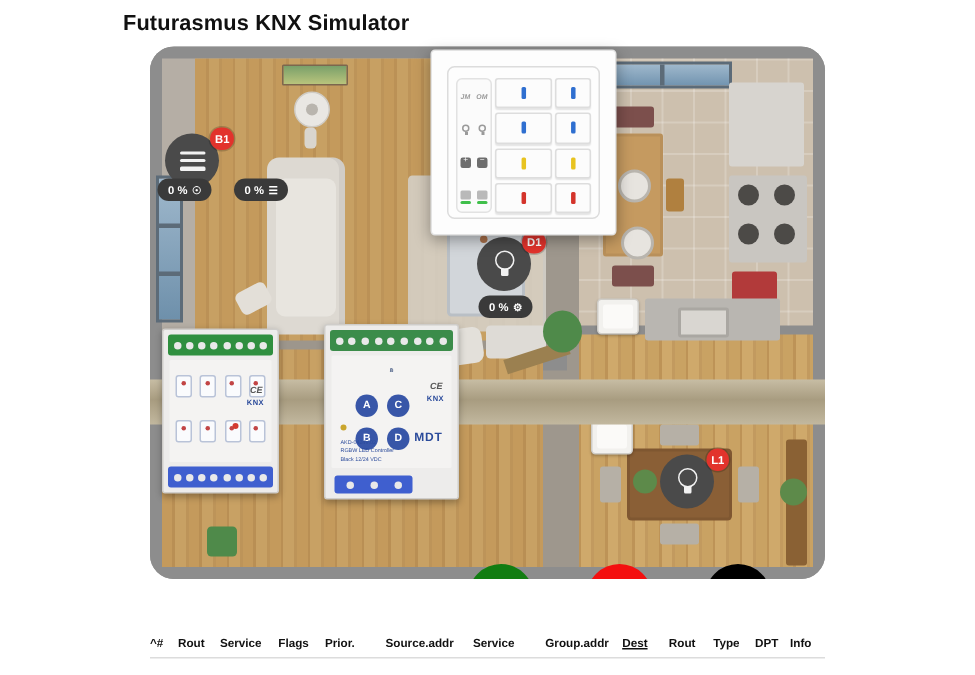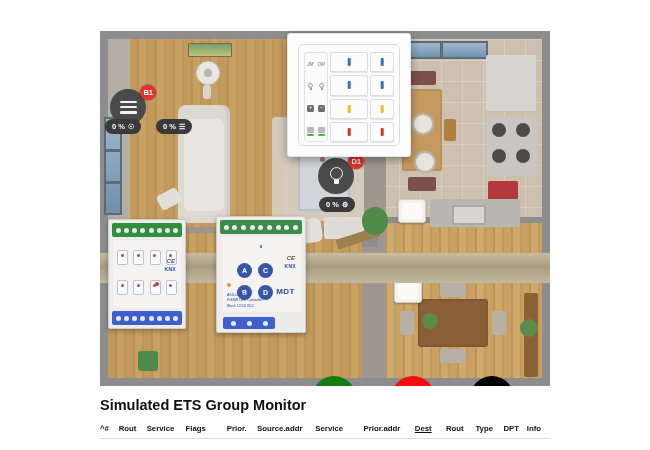--- a/index.html
+++ b/index.html
@@ -10,21 +10,21 @@
   .page{position:relative;width:650px;height:450px;}
 
   .app-title{
     position:absolute;left:82px;top:8px;
     font-size:14.5px;font-weight:bold;letter-spacing:.1px;color:#111;
   }
 
   
   .floorplan{
     position:absolute;left:100px;top:31px;width:450px;height:355px;
-    background:#8d8d8d;overflow:hidden;
+    background:#8d8d8d;overflow:hidden;border-radius:16px;
   }
   .walls{position:absolute;inset:0;background:#8d8d8d;}
   
   .room{position:absolute;}
   .living{left:8px;top:8px;width:262px;height:192px;background:#b5aea5;}
   .livingfloor{left:30px;top:8px;width:240px;height:192px;
     background:repeating-linear-gradient(90deg,#c49a5c 0 7px,#bb9156 7px 9px,#c7a063 9px 16px,#bd9459 16px 18px);}
   .hall{left:8px;top:200px;width:262px;height:147px;background:#b6b0a7;}
   .hallfloor{left:8px;top:200px;width:262px;height:147px;
     background:repeating-linear-gradient(90deg,#c49a5c 0 7px,#b98f54 7px 9px,#c8a164 9px 16px,#bd9459 16px 18px);}
@@ -187,29 +187,30 @@
   .abtn{width:44px;height:44px;border-radius:50%;display:flex;align-items:center;justify-content:center;
     color:#fff;font-size:9.5px;font-weight:bold;letter-spacing:.4px;cursor:pointer;border:none;
     font-family:"Liberation Sans",sans-serif;}
 
   
   .monitor-title{position:absolute;left:100px;top:397px;font-size:14.5px;font-weight:bold;color:#111;}
   .monitor-table{position:absolute;left:100px;top:424px;width:450px;}
   .mt-head{display:flex;align-items:center;font-size:7.8px;font-weight:bold;color:#111;
     padding-bottom:5px;border-bottom:1px solid #dcdcdc;}
   .mt-head span{white-space:nowrap;}
-  .c0{width:24px;} .c1{width:36px;} .c2{width:50px;} .c3{width:40px;} .c4{width:52px;text-align:center;}
+  .c0{width:24px;} .c1{width:36px;} .c2{width:50px;} .c3{width:40px;} .c4{width:52px;}
   .c5{width:75px;} .c6{width:62px;} .c7{width:66px;} .c8{width:40px;text-decoration:underline;} .c9{width:38px;}
   .c10{width:36px;} .c11{width:30px;} .c12{width:30px;}
 </style>
 </head>
 <body>
 
 <div class="page">
 
+  <div class="app-title">Futurasmus KNX Simulator</div>
 
   <div class="floorplan">
     <div class="walls"></div>
 
     <div class="room living"></div>
     <div class="room livingfloor"></div>
     <div class="room hall"></div>
     <div class="room hallfloor"></div>
     <div class="room kitchen"></div>
     <div class="room kitchen-tiles"></div>
@@ -287,20 +288,27 @@
           <div class="n"></div>
         </div>
       <div class="badge">D1</div>
     </div>
     <div class="pct" style="left:219px;top:166px;">
       <span>0 %</span>
       <span style="font-size:7px;">⚙</span>
     </div>
 
 
+    <div class="marker" style="left:340px;top:272px;">
+      <div class="bulb">
+          <div class="g"></div>
+          <div class="n"></div>
+        </div>
+      <div class="badge">L1</div>
+    </div>
 
     <div class="rail"></div>
 
     <div class="module mod1">
       <div class="term term-green">
         <i></i>
           <i></i>
           <i></i>
           <i></i>
           <i></i>
@@ -441,32 +449,31 @@
 
       <div class="pbtn">
         <span class="pled led-red"></span>
         </div>
       <div class="pbtn">
         <span class="pled led-red"></span>
         </div>
     </div>
   </div>
 
-  <div class="monitor-title">Simulated ETS Group Monitor</div>
 
   <div class="monitor-table">
     <div class="mt-head">
       <span class="c0">^#</span>
       <span class="c1">Rout</span>
       <span class="c2">Service</span>
       <span class="c3">Flags</span>
       <span class="c4">Prior.</span>
       <span class="c5">Source.addr</span>
       <span class="c6">Service</span>
-      <span class="c7">Prior.addr</span>
+      <span class="c7">Group.addr</span>
       <span class="c8">Dest</span>
       <span class="c9">Rout</span>
       <span class="c10">Type</span>
       <span class="c11">DPT</span>
       <span class="c12">Info</span>
     </div>
   </div>
 
 </div>
 

